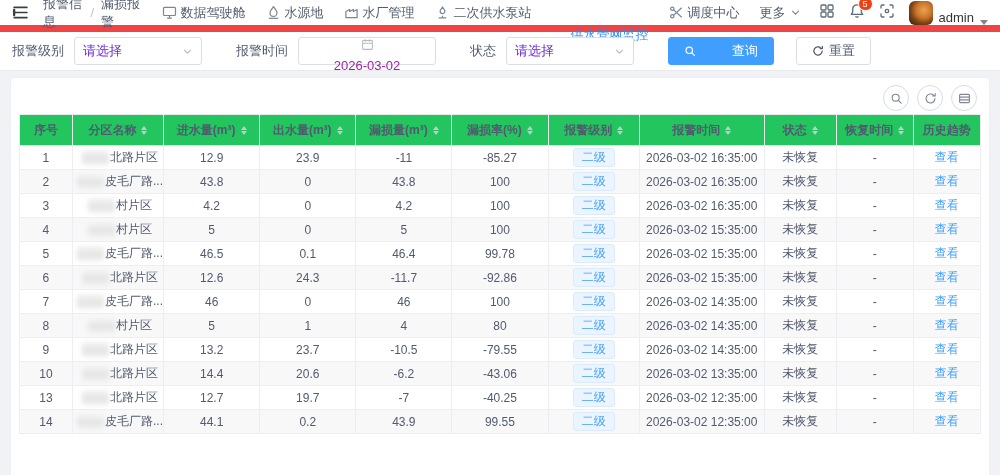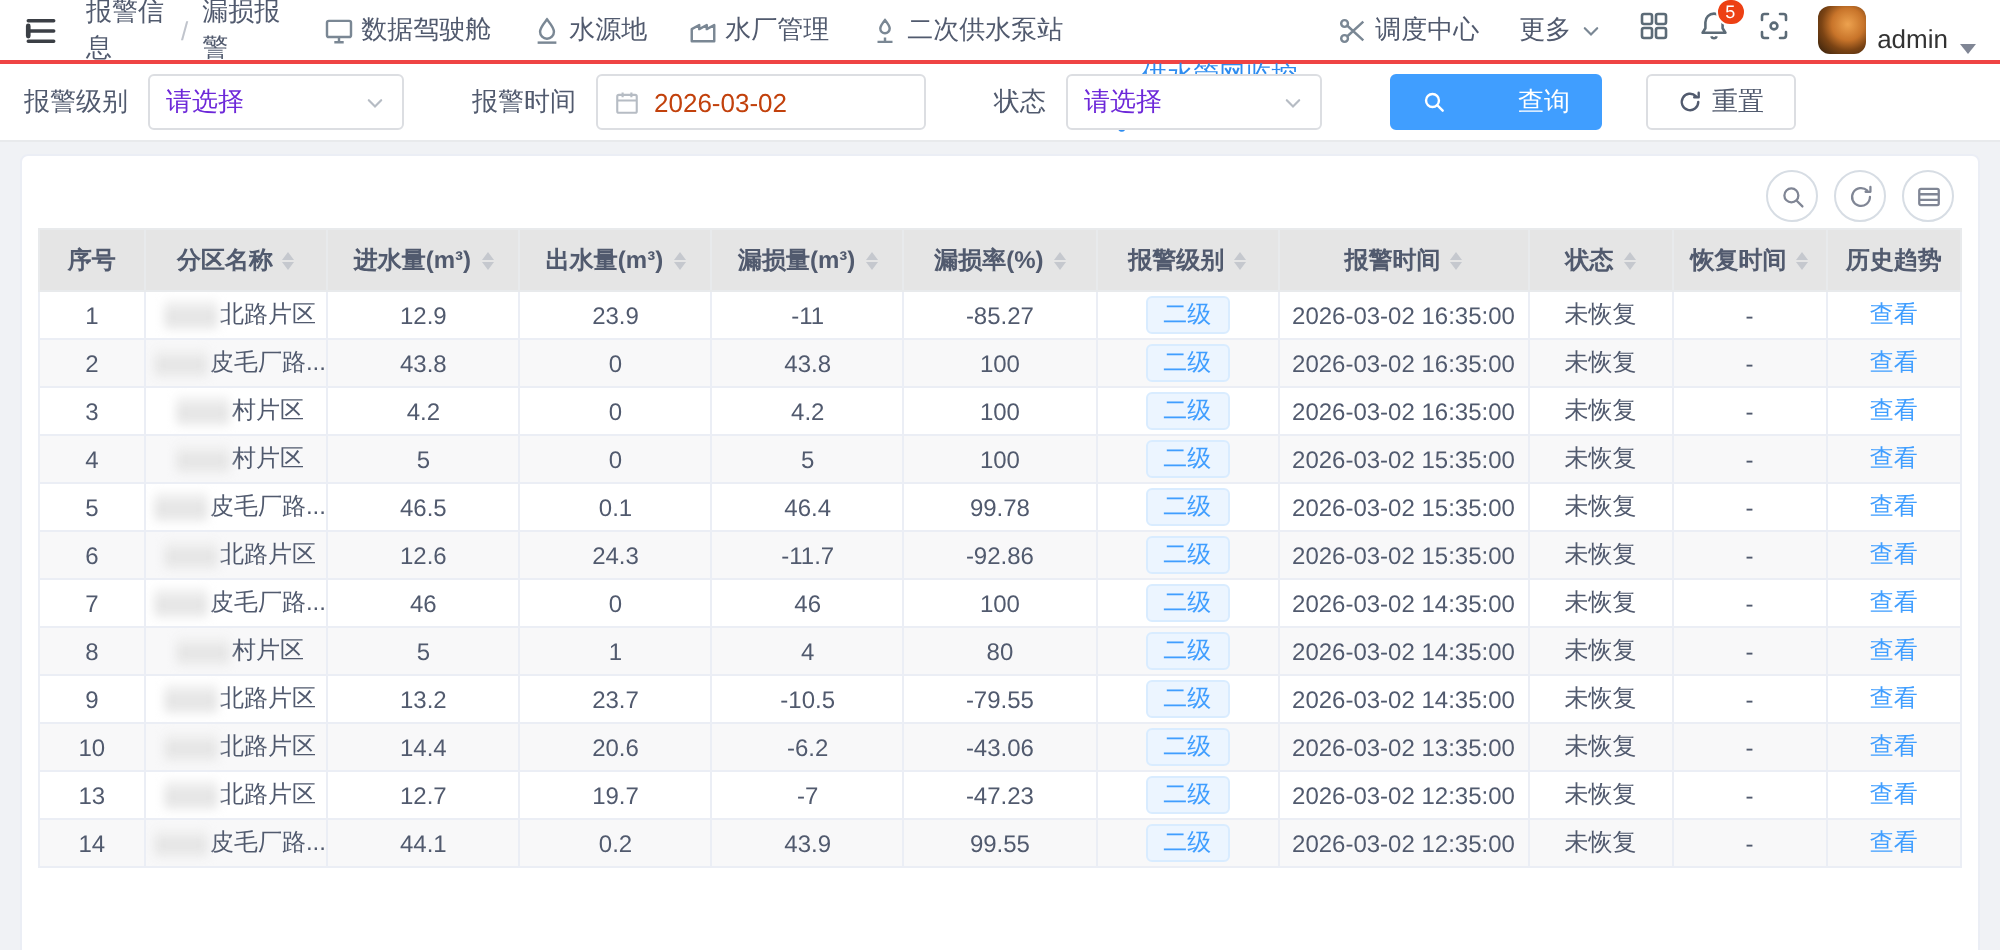--- a/index.html
+++ b/index.html
@@ -1,21 +1,21 @@
 <!DOCTYPE html>
 <html><head>
 <meta charset="utf-8">
 <style>
   * { box-sizing: border-box; margin: 0; padding: 0; }
   html,body { width:1000px; height:475px; overflow:hidden; }
   body { font-family: "Liberation Sans", sans-serif; background:#f0f2f5; color:#515a6e; }
   .icon svg { display:block; }
 
   
-  .topbar { height:32px; background:#fff; display:flex; align-items:center; padding:0 12px; border-bottom:2px solid #ef4444; }
+  .topbar { height:32px; background:#fff; display:flex; align-items:center; padding:0 12px; border-bottom:7px solid #ef4444; }
   .collapse { color:#3b3f45; margin-right:14px; cursor:pointer; }
   .breadcrumb { font-size:13px; display:flex; align-items:center; }
   .breadcrumb .bc-sep { color:#c0c4cc; margin:0 7px; }
   .spacer { flex:1; }
   .nav-item { display:flex; align-items:center; gap:4px; font-size:13px; color:#515a6e; margin-left:20px; cursor:pointer; white-space:nowrap; }
   .nav-item .icon { color:#7a8794; }
   .nav-item.active, .nav-item.active .icon { color:#2d8cf0;margin-top:45px; }
   .topbar-tools { display:flex; align-items:center; margin-left:18px; gap:14px; }
   .tool-icon { color:#5c6b77; cursor:pointer; position:relative; }
   .badge-dot { position:absolute; top:-6px; right:-8px; background:#ed4014; color:#fff; font-size:9px; line-height:13px; min-width:15px; height:14px; border-radius:7px; text-align:center; border:1px solid #fff; padding:0 2px; }
@@ -26,35 +26,35 @@
   .caret { width:0; height:0; border-left:4px solid transparent; border-right:4px solid transparent; border-top:5px solid #808695; }
 
   
   .filterbar { height:39px; background:#fff; display:flex; align-items:center; padding:0 12px; border-bottom:1px solid #e8eaec; }
   .filter-group { display:flex; align-items:center; margin-right:34px; }
   .filter-group label { font-size:13px; color:#515a6e; margin-right:10px; white-space:nowrap; }
   .select, .date-input { height:28px; border:1px solid #dcdee2; border-radius:3px; background:#fff; display:flex; align-items:center; padding:0 8px; font-size:13px; cursor:pointer; }
   .select { width:128px; justify-content:space-between; }
   .select .ph { color:#6d28d9; }
   .select .icon, .date-input .icon { color:#b6bcc4; }
-  .date-input { width:165px; gap:7px; color:#c2410c; }
+  .date-input { width:138px; gap:7px; color:#a21caf;flex-direction:column; }
   .btn { height:28px; border-radius:3px; font-size:13px; display:inline-flex; align-items:center; gap:5px; padding:0 15px; cursor:pointer; border:1px solid #dcdee2; background:#fff; color:#515a6e; font-family:inherit; }
   .btn.primary { background:#409eff; border-color:#409eff; color:#fff;gap:36px; }
   .btn + .btn { margin-left:22px; }
   .btn .icon { color:currentColor; }
 
   
   .main { padding:6px 10px 0; }
   .card { background:#fff; border:1px solid #ebeef5; border-radius:4px; min-height:428px; padding:4px 8px 0; }
   .card-toolbar { height:32px; display:flex; justify-content:flex-end; align-items:center; gap:8px; padding-right:4px; }
   .circle-btn { width:26px; height:26px; border-radius:50%; border:1px solid #d7dde4; background:#fff; color:#808695; display:flex; align-items:center; justify-content:center; cursor:pointer; }
 
   
   table { width:100%; border-collapse:collapse; font-size:12px; table-layout:fixed; }
-  thead th { background:#e5e5e5; color:#515a6e; font-weight:bold; height:31px; border:1px solid #e8eaec; border-top:1px solid #e8eaec; white-space:nowrap; }
+  thead th { background:#22c55e; color:#515a6e; font-weight:bold; height:31px; border:1px solid #e8eaec; border-top:1px solid #e8eaec; white-space:nowrap; }
   tbody td { height:24px; text-align:center; border:1px solid #ebeef5; color:#515a6e; white-space:nowrap; overflow:hidden; }
   tbody tr:nth-child(even) td { background:#f8f8f9; }
   .th-inner { display:inline-flex; align-items:center; gap:3px; }
   .sort { display:inline-flex; flex-direction:column; gap:1px; margin-left:2px; }
   .sort i { display:block; width:0; height:0; border-left:3.5px solid transparent; border-right:3.5px solid transparent; }
   .sort .up { border-bottom:4px solid #c5c8ce; }
   .sort .down { border-top:4px solid #c5c8ce; }
   .zone-cell { text-align:center; padding-left:4px; }
   .blur-patch { display:inline-block; width:27px; height:15px; border-radius:2px; vertical-align:middle; margin-right:1px;
       background:linear-gradient(180deg,#f5f5f5,#e3e3e3 55%,#efefef); filter:blur(2.5px); }
@@ -470,21 +470,21 @@
             <td>未恢复</td>
             <td>-</td>
             <td><a class="view-link">查看</a></td>
           </tr>
           <tr>
             <td>13</td>
             <td class="zone-cell"><span class="blur-patch"></span><span>北路片区</span></td>
             <td>12.7</td>
             <td>19.7</td>
             <td>-7</td>
-            <td>-47.23</td>
+            <td>-40.25</td>
             <td><span class="level-badge">二级</span></td>
             <td>2026-03-02 12:35:00</td>
             <td>未恢复</td>
             <td>-</td>
             <td><a class="view-link">查看</a></td>
           </tr>
           <tr>
             <td>14</td>
             <td class="zone-cell"><span class="blur-patch"></span><span>皮毛厂路...</span></td>
             <td>44.1</td>

